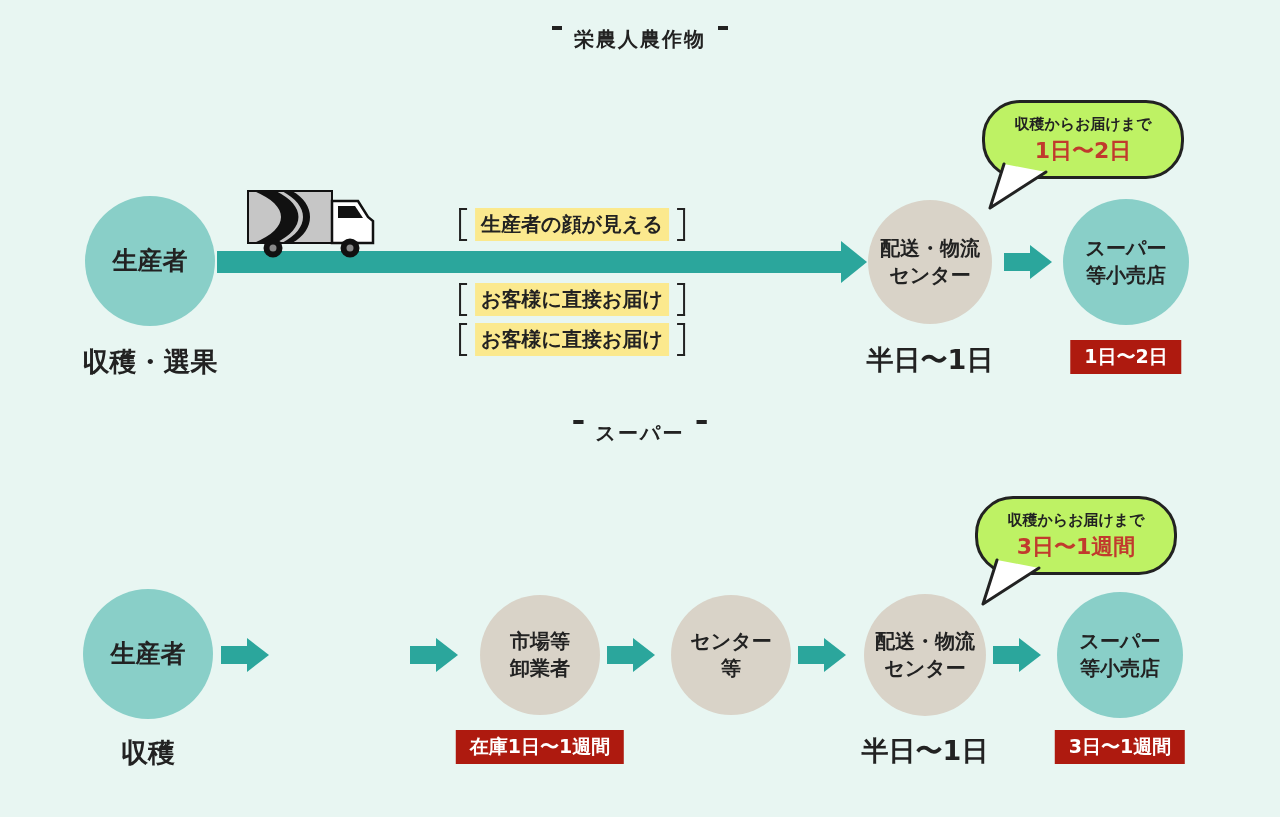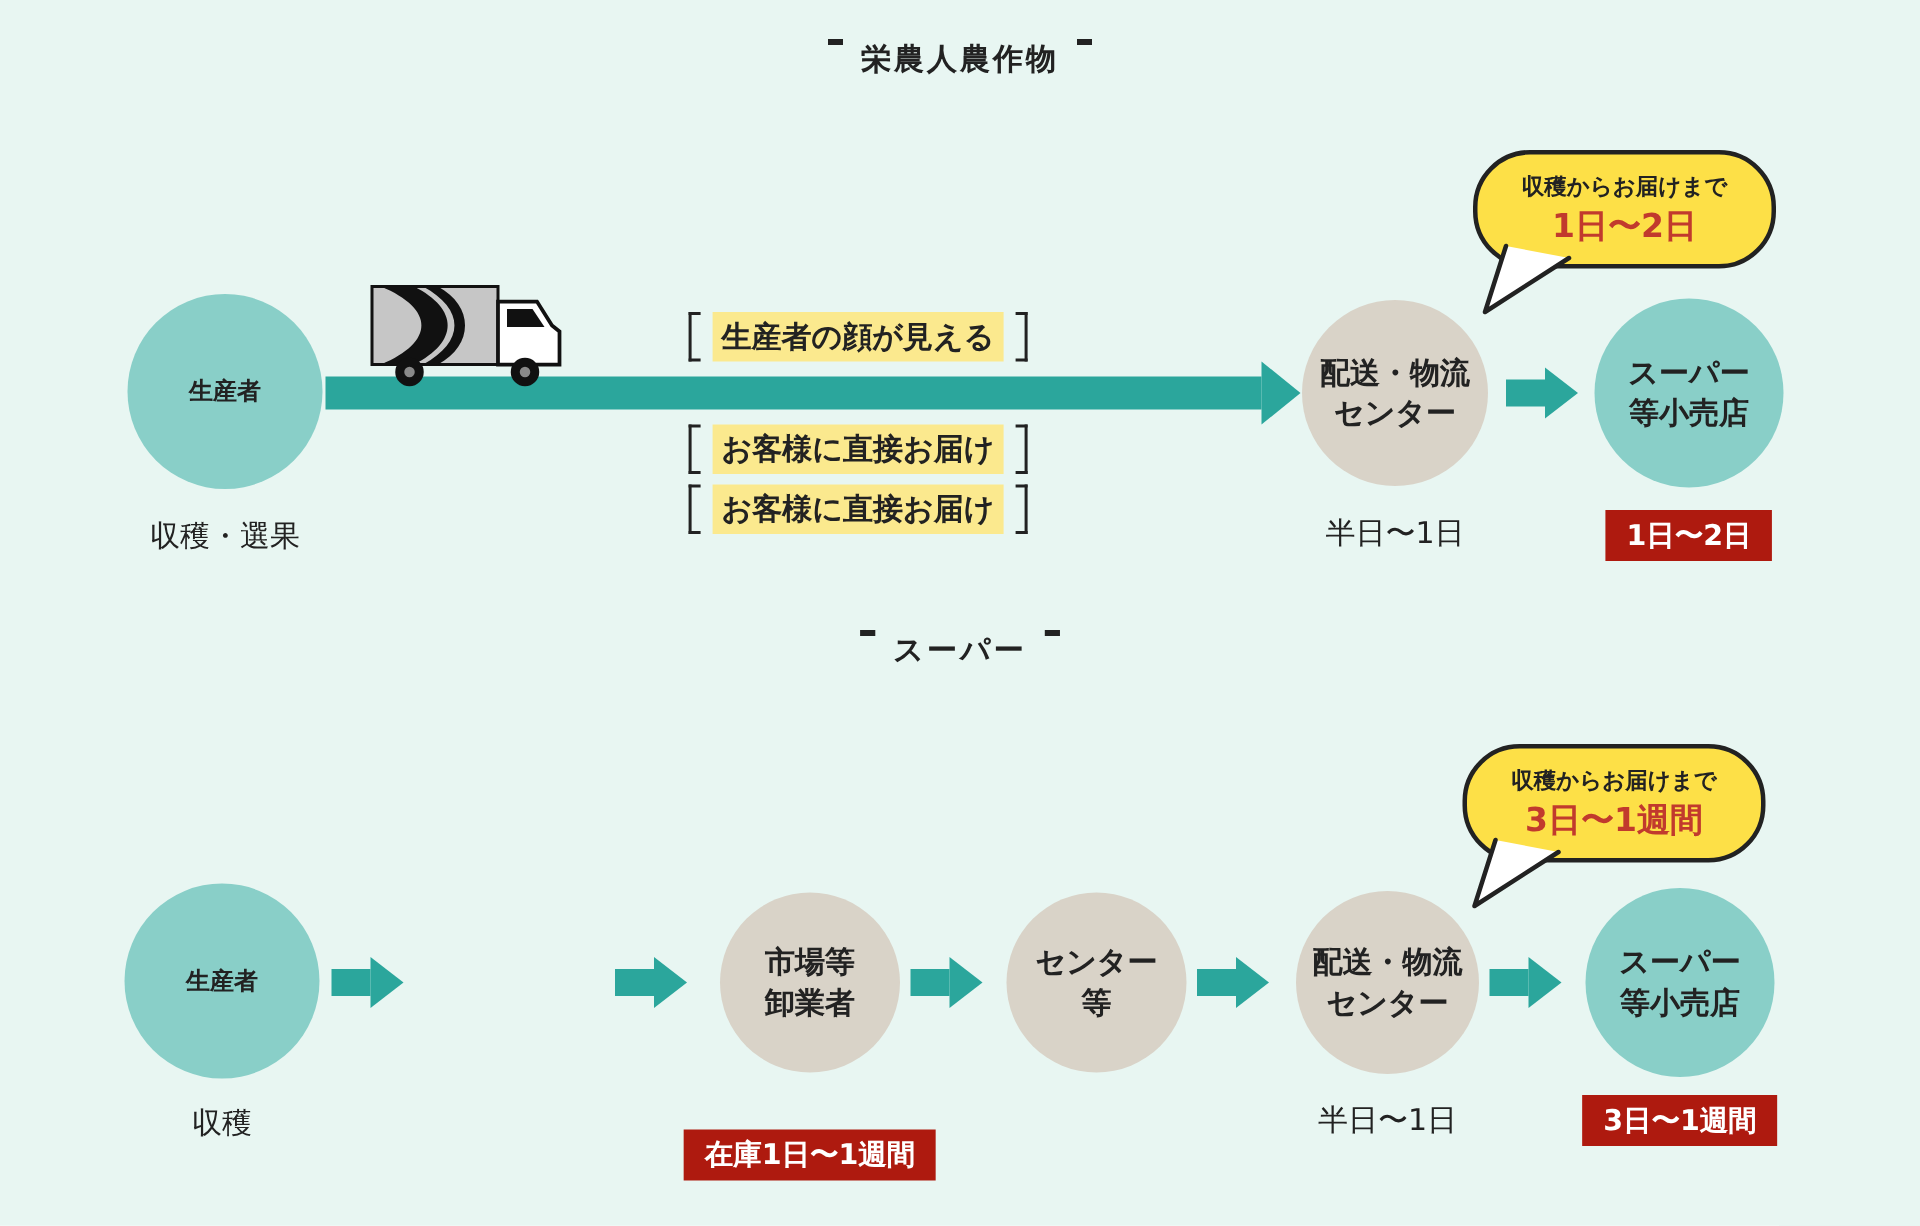--- a/index.html
+++ b/index.html
@@ -26,21 +26,21 @@
   .bk.l { border:2px solid #222; border-right:0; margin-right:12px; }
   .bk.r { border:2px solid #222; border-left:0;  margin-left:12px; }
 
   
   .node {
     position:absolute; border-radius:50%;
     display:flex; align-items:center; justify-content:center;
     text-align:center; font-weight:700; font-size:20px;
     line-height:1.35; white-space:pre-line; color:#222;
   }
-  .node.big { font-size:16px; }
+  .node.big { font-size:25px; }
   .node.teal { background:var(--teal-node,#89cfc8); }
   .node.gray { background:var(--gray-node,#d9d3c8); }
 
   
   .arrow { position:absolute; display:flex; align-items:center; }
   .arrow .body { background:var(--arrow,#2ba69c); height:18px; }
   .arrow .head {
     width:0; height:0;
     border-top:17px solid transparent;
     border-bottom:17px solid transparent;
@@ -58,35 +58,35 @@
     font-size:20px; font-weight:700; white-space:nowrap;
   }
   .benefit .bk { width:8px; }
   .benefit .bk.l { margin-right:8px; }
   .benefit .bk.r { margin-left:8px; }
   .benefit .hl { background:var(--highlight,#fbe98e); padding:3px 6px; }
 
   
   .note {
     position:absolute; transform:translateX(-50%);
-    font-size:20px; font-weight:400; white-space:nowrap;
+    font-size:27px; font-weight:700; white-space:nowrap;
   }
 
   
   .badge {
     position:absolute; transform:translateX(-50%);
     background:var(--badge-bg,#ae1a0f); color:var(--badge-text,#fff);
     font-size:19px; font-weight:700;
     padding:4px 14px; white-space:nowrap;
   }
 
   
   .bubble {
     position:absolute; width:202px;
-    background:#fde047; border:3px solid #222; border-radius:38px;
+    background:#bef264; border:3px solid #222; border-radius:38px;
     text-align:center; padding:12px 6px 10px;
     z-index:3;
   }
   .bubble .cap { font-size:15px; font-weight:700; white-space:nowrap; }
   .bubble .dur { font-size:22px; font-weight:700; margin-top:2px;
                  color:var(--bubble-accent,#c13a2d); white-space:nowrap; }
   .tail { position:absolute; z-index:4; }
 
   .truck { position:absolute; z-index:2; }
 </style>
@@ -191,21 +191,21 @@
 
   <div class="arrow" style="left:410px;top:638px">
     <div class="body" style="width:26px"></div>
       <div class="head"></div>
   </div>
 
   <div class="node gray" style="left:480px;top:595px;width:120px;height:120px">
     <span>市場等
 卸業者</span>
   </div>
-  <div class="badge" style="left:540px;top:753px">在庫1日〜1週間</div>
+  <div class="badge" style="left:540px;top:730px">在庫1日〜1週間</div>
 
   <div class="arrow" style="left:607px;top:638px">
     <div class="body" style="width:26px"></div>
       <div class="head"></div>
   </div>
 
   <div class="node gray" style="left:671px;top:595px;width:120px;height:120px">
     <span>センター
 等</span>
   </div>

